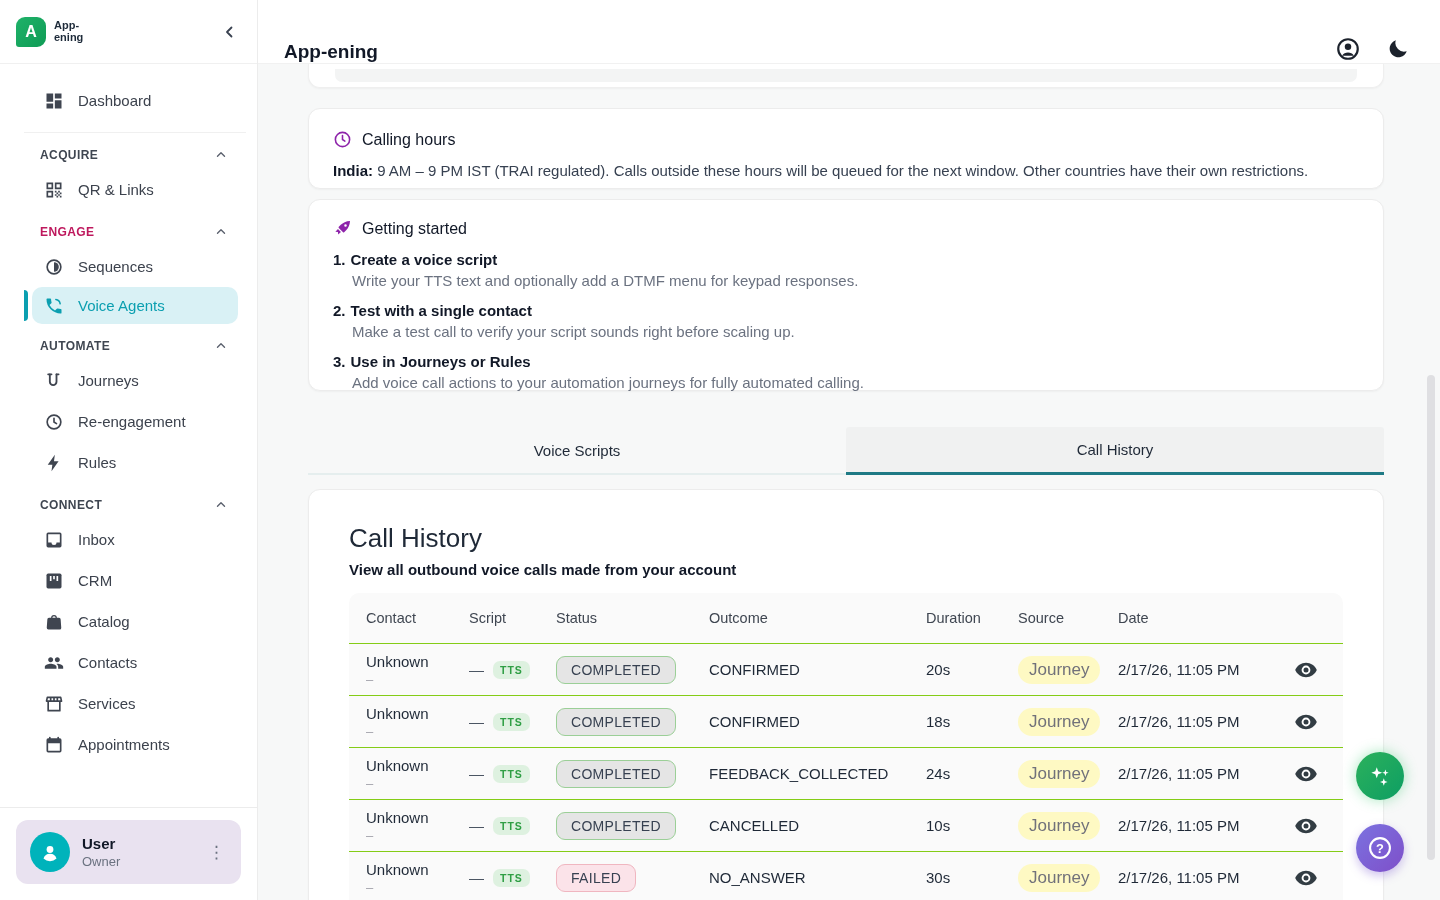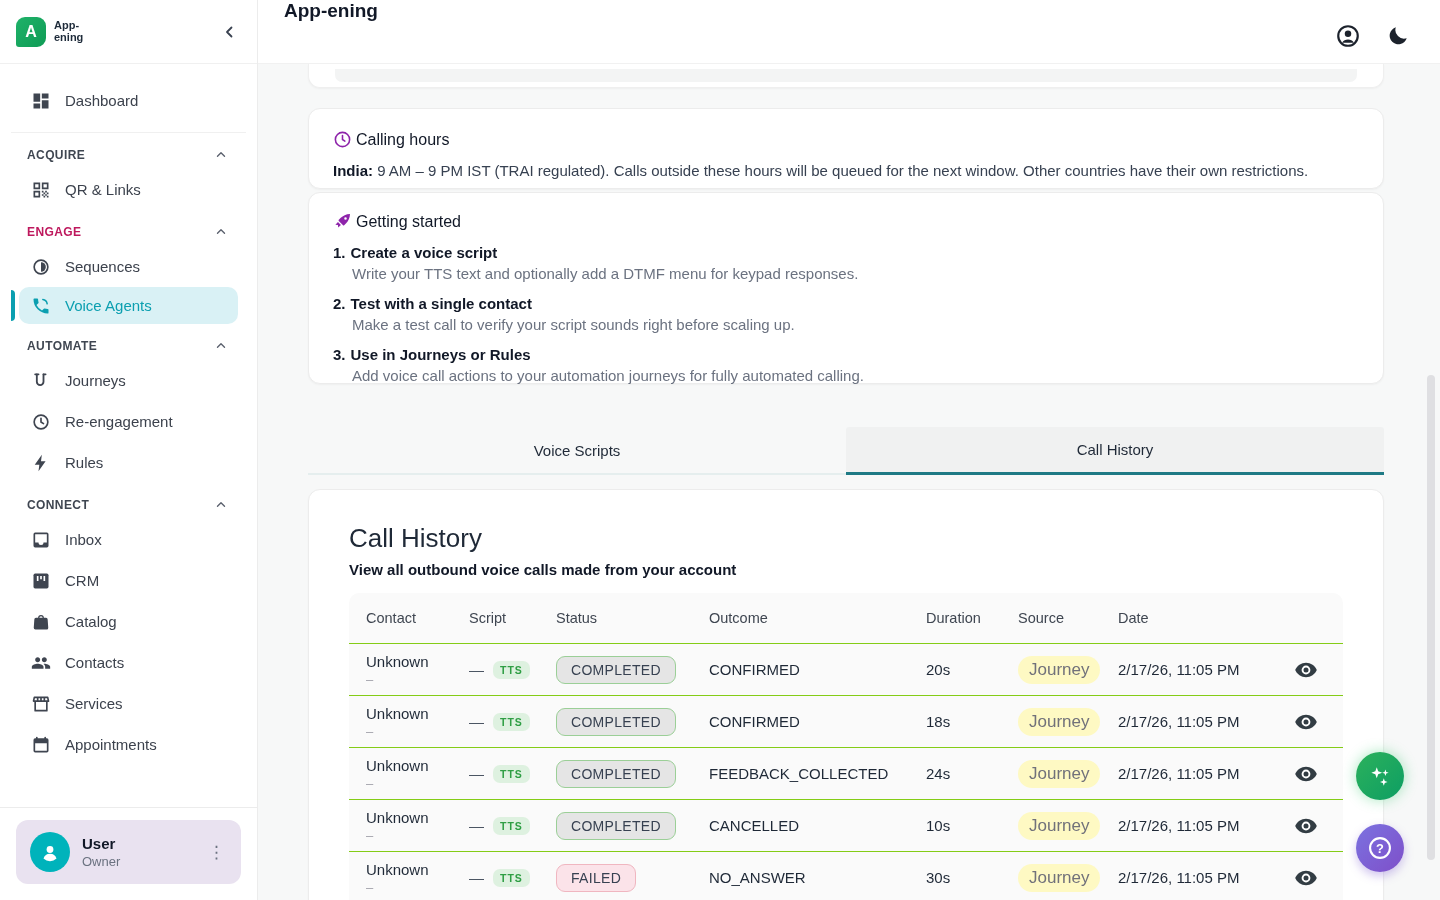--- a/index.html
+++ b/index.html
@@ -12,21 +12,21 @@
   .sidebar-header { height:64px; display:flex; align-items:center;
     justify-content:space-between; padding:0 18px 0 16px; border-bottom:1px solid #f0f0f0; }
   .logo-wrap { display:flex; align-items:center; gap:8px; }
   .logo-badge { width:30px; height:30px; border-radius:9px 9px 9px 3px;
     background:linear-gradient(135deg,#1fb269,#0f9b55); color:#fff;
     display:flex; align-items:center; justify-content:center;
     font-size:16px; font-weight:bold; }
   .logo-text { font-size:11px; font-weight:bold; color:#1e2b3a; line-height:1.05; }
   .collapse-btn { color:#394150; cursor:pointer; display:flex; }
 
-  .nav { padding:6px 11px 0; }
+  .nav { padding:6px 11px 0;margin-left:13px; }
   .nav-item { height:41px; display:flex; align-items:center; gap:14px;
     padding:0 16px 0 20px; font-size:15px; color:#3c424d; cursor:pointer; }
   .nav-item .nicon { width:20px; height:20px; flex:0 0 20px; color:#3f4550; }
   .nav-item .nicon svg { display:block; width:20px; height:20px; }
   .dash-block { padding:10px 0 11px; border-bottom:1px solid #f0f0f0; }
 
   .section-head { display:flex; align-items:center; justify-content:space-between;
     padding:15px 18px 7px 16px; font-size:12px; font-weight:bold;
     letter-spacing:.4px; color:#3f4651; }
   .section-head.teal { color:#be185d; }
@@ -44,47 +44,47 @@
     display:flex; align-items:center; gap:12px; padding:0 10px 0 14px; cursor:pointer; }
   .avatar { width:40px; height:40px; border-radius:50%; background:#00b3bb;
     display:flex; align-items:center; justify-content:center; flex:0 0 40px; }
   .user-meta { flex:1; }
   .user-name { font-size:15px; font-weight:bold; color:#111827; }
   .user-role { font-size:13px; color:#6b7280; margin-top:2px; }
   .kebab { color:#6b7280; font-size:17px; line-height:1; padding:4px 6px; cursor:pointer; }
 
   
   .main { margin-left:258px; height:100%; position:relative; }
-  .topbar { height:64px; background:#fff; display:flex; align-items:flex-start;
-    padding:0 28px 0 26px; border-bottom:1px solid #f1f1f1; position:relative; z-index:10;flex-direction:column; }
+  .topbar { height:64px; background:#fff; display:flex; align-items:flex-end;
+    padding:0 28px 0 26px; border-bottom:1px solid #f1f1f1; position:relative; z-index:10; }
   .topbar-title { font-size:19px; font-weight:bold; color:#111827; }
   .topbar-actions { margin-left:auto; display:flex; align-items:center; gap:22px; }
   .topbar-btn { width:28px; height:28px; display:flex; align-items:center;
     justify-content:center; color:#1c222c; cursor:pointer; }
 
   .content { position:relative; height:836px; overflow:hidden; }
 
   .partial-card { position:absolute; left:50px; right:56px; top:0; height:24px;
     background:#fff; border:1px solid #efefef; border-top:none;
     border-radius:0 0 12px 12px; box-shadow:0 1px 2px rgba(0,0,0,.04); }
   .partial-inner { position:absolute; left:26px; right:26px; top:5px; height:13px;
     background:#f3f4f4; border-radius:0 0 7px 7px; }
 
   .card { position:absolute; left:50px; right:56px; background:#fff;
     border:1px solid #ececec; border-radius:12px; box-shadow:0 1px 2px rgba(0,0,0,.04); }
 
-  .card-title-row { display:flex; align-items:center; gap:4px; }
+  .card-title-row { display:flex; align-items:center; gap:10px; }
   .card-title { font-size:16px; font-weight:500; color:#111827; }
   .purple-icon { color:#8e24aa; display:flex; }
 
   .calling-card { top:44px; height:81px; padding:21px 24px; }
   .calling-text { margin-top:13px; font-size:15px; color:#374151; }
   .calling-text b { color:#111827; }
 
-  .getting-card { top:128px; height:192px; padding:19px 24px; }
+  .getting-card { top:135px; height:192px; padding:19px 24px; }
   .steps { margin-top:13px; }
   .step { margin-bottom:13px; }
   .step-title { font-size:15px; font-weight:bold; color:#111827; display:flex; gap:5px; }
   .step-num { font-weight:bold; }
   .step-desc { font-size:15px; color:#6b7280; margin:4px 0 0 19px; }
 
   .tabs { position:absolute; left:50px; right:56px; top:363px; height:48px;
     display:flex; }
   .tab { flex:1; display:flex; align-items:center; justify-content:center;
     font-size:15px; font-weight:500; color:#1f2937; cursor:pointer;

